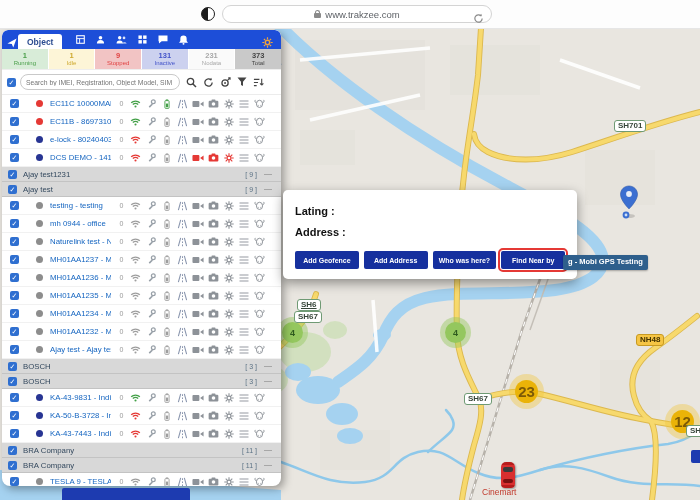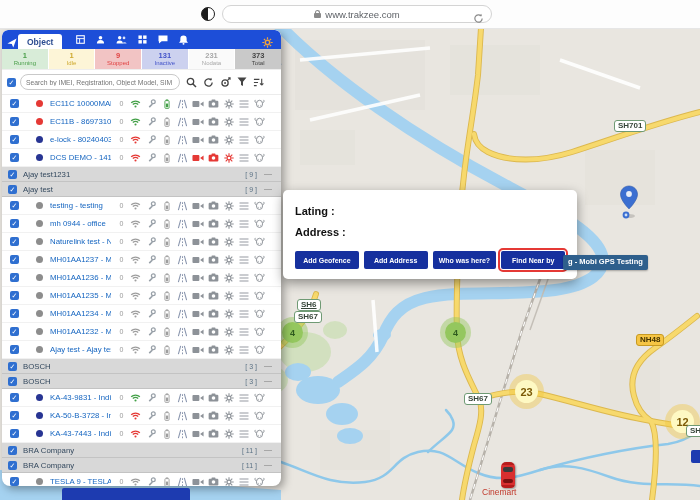--- a/index.html
+++ b/index.html
@@ -14,21 +14,21 @@
   .lock::before{content:"";position:absolute;left:1px;top:-3px;width:3px;height:3px;border:1.2px solid #8a8a8a;border-bottom:none;border-radius:3px 3px 0 0}
   .url{font-size:9.5px;color:#5f6368}
   .reload{position:absolute;right:7px;top:4px}
 
   
   .map{position:absolute;top:28px;left:0;width:700px;height:472px;background:#e9e6e0;overflow:hidden}
   .shield{position:absolute;background:#fff;border:1.5px solid #6f9a74;border-radius:3px;font-size:8px;font-weight:bold;color:#37463a;padding:0 3px;line-height:10px;z-index:10;white-space:nowrap}
   .shield.nh{background:#f6c544;border-color:#c79a22;color:#453400}
   .cluster{position:absolute;border-radius:50%;display:flex;align-items:center;justify-content:center;font-weight:bold;z-index:9}
   .cluster.green{width:21px;height:21px;background:#94c75e;box-shadow:0 0 0 5px rgba(148,199,94,.45);color:#2f5c1f;font-size:9px}
-  .cluster.yellow{width:23px;height:23px;background:#fef9c3;box-shadow:0 0 0 6px rgba(240,198,62,.4);color:#7c5a07;font-size:11px}
+  .cluster.yellow{width:23px;height:23px;background:#eab308;box-shadow:0 0 0 6px rgba(240,198,62,.4);color:#7c5a07;font-size:15px}
   .pin{position:absolute;left:618px;top:157px;z-index:12}
   .vlabel{position:absolute;left:563px;top:227px;height:11px;background:#2e5f8c;color:#fff;font-size:7.5px;font-weight:bold;padding:2px 5px;border-radius:2px;z-index:60;white-space:nowrap;box-shadow:0 1px 2px rgba(0,0,0,.3)}
   .rivertext{position:absolute;left:268px;top:8px;color:#88aecf;font-size:8.5px;font-style:italic;transform:rotate(58deg);transform-origin:left top;z-index:5;white-space:nowrap}
   .car{position:absolute;left:501px;top:434px;width:14px;height:26px;background:linear-gradient(#b71c1c 0 12%,#d92f2f 12% 88%,#b71c1c 88%);border-radius:5px 5px 4px 4px;z-index:11;box-shadow:1px 1px 2px rgba(0,0,0,.35)}
   .car::before{content:"";position:absolute;left:2px;top:5px;width:10px;height:5px;background:#3a3a3a;border-radius:2px}
   .car::after{content:"";position:absolute;left:2px;top:17px;width:10px;height:4px;background:#7a1010;border-radius:2px}
   .cinemart{position:absolute;left:482px;top:459px;color:#c0392b;font-size:8.5px;z-index:11}
   .mfrag{position:absolute;left:691px;top:422px;width:12px;height:13px;background:#1d3bb0;border-radius:2px;z-index:11}
 
   

